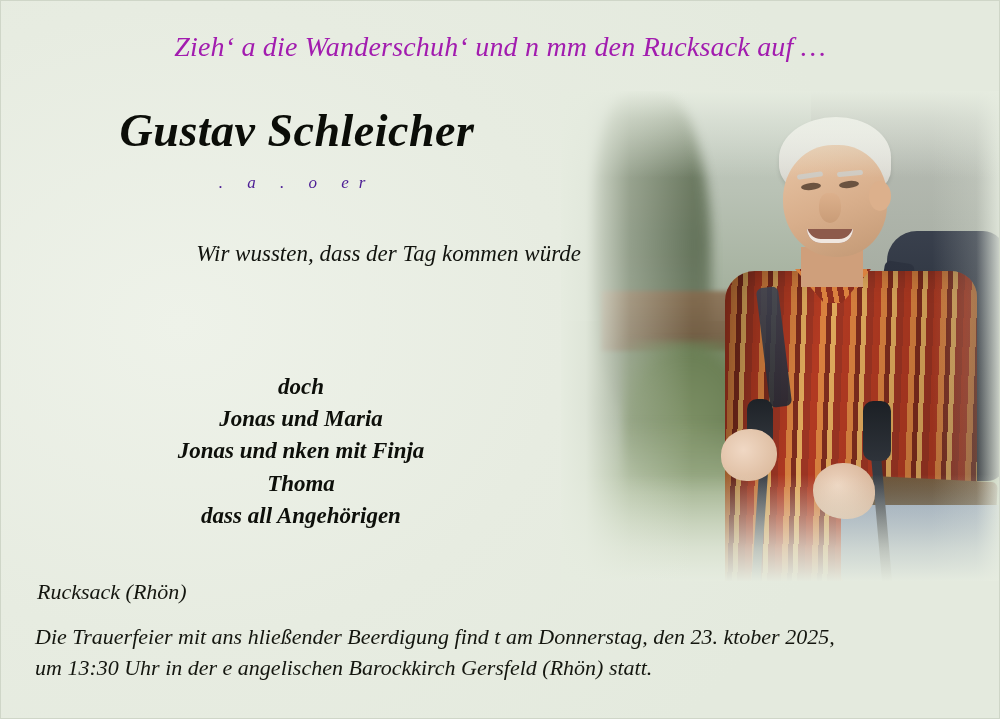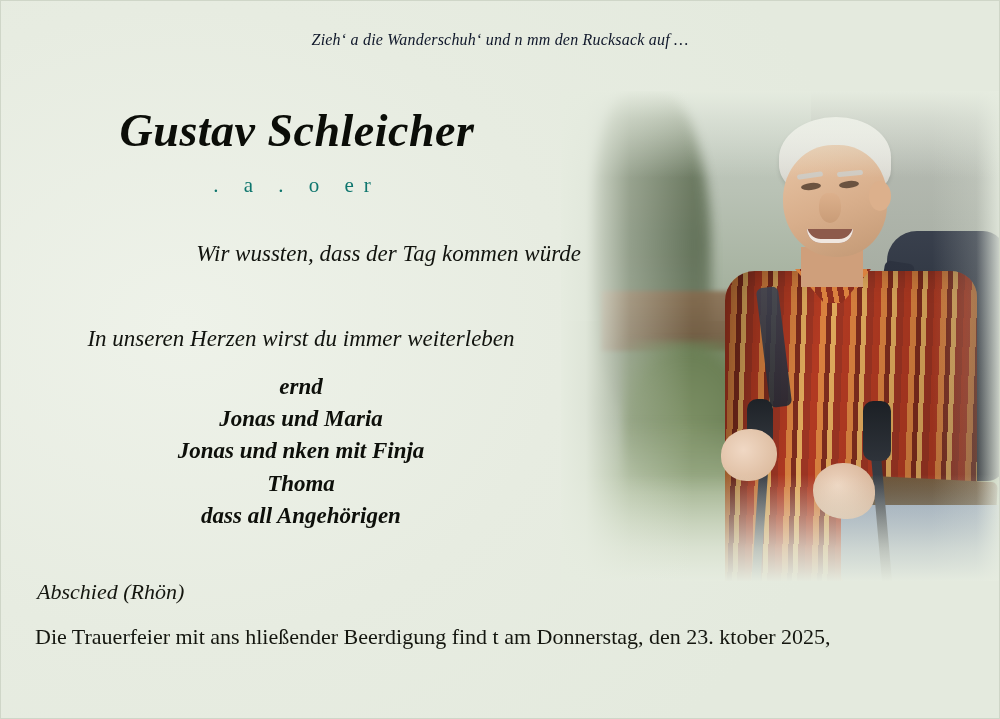--- a/index.html
+++ b/index.html
@@ -195,42 +195,43 @@
     background: linear-gradient(180deg, #1c2025, #2e333a);
     border-radius: 10px;
   }
 
   
   .motto {
     position: absolute;
     left: 0; right: 0; top: 30px;
     text-align: center;
     font-style: italic;
-    font-size: 16px;
-    color: #0f172a;
+    font-size: 28px;
+    color: #a21caf;
     letter-spacing: .2px;
   }
   .name {
     position: absolute;
     left: 36px; top: 103px;
     width: 520px;
     text-align: center;
     font-style: italic;
     font-weight: bold;
     font-size: 46px;
     color: #0b0d08;
     letter-spacing: .5px;
   }
   .dates {
     position: absolute;
     left: 36px; top: 172px;
     width: 520px;
     text-align: center;
-    font-size: 21px;
-    color: #0f766e;
+    font-size: 17px;
+    font-style: italic;
+    color: #4c1d95;
     letter-spacing: 10px;
   }
   .verse {
     position: absolute;
     left: 20px; top: 238px;
     width: 560px;
     text-align: right;
     font-style: italic;
     font-size: 23px;
     line-height: 1.33;
@@ -263,21 +264,21 @@
     font-size: 22px;
     color: #14160f;
   }
   .details {
     position: absolute;
     left: 34px; right: 26px; top: 620px;
     font-size: 22px;
     line-height: 1.42;
     color: #14160f;
   }
-  .details div { white-space: nowrap; }
+  .details div { white-space: nowrap; font-style: italic; }
 </style>
 </head>
 <body>
 
 <div class="notice">
   <div class="bg-wash"></div>
 
   <div class="photo">
     <div class="photo-inner">
       <div class="ph-sky"></div>
@@ -322,28 +323,28 @@
   <div class="motto">Zieh‘ a   die Wanderschuh‘ und n mm den Rucksack auf …</div>
 
   <div class="name">Gustav Schleicher</div>
 
   <div class="dates">.  a            .     o er</div>
 
   <div class="verse">
     <div>Wir wussten, dass der Tag kommen würde</div>
   </div>
 
-  <div class="verse2">In unseren Herzen wirst du immer weiterleben</div>
 
   <div class="mourners">
-    <div>ernd</div>
+    <div>doch</div>
     <div>Jonas   und Maria</div>
     <div>Jonas und   nken mit Finja</div>
     <div>Thoma</div>
     <div>dass all   Angehörigen</div>
   </div>
 
-  <div class="place">Abschied (Rhön)</div>
+  <div class="place">Rucksack (Rhön)</div>
 
   <div class="details">
     <div>Die Trauerfeier mit ans  hließender Beerdigung find  t am Donnerstag, den 23.    ktober 2025,</div>
+    <div>um 13:30 Uhr in der e  angelischen Barockkirch   Gersfeld (Rhön) statt.</div>
   </div>
 </div>
 
 </body></html>

